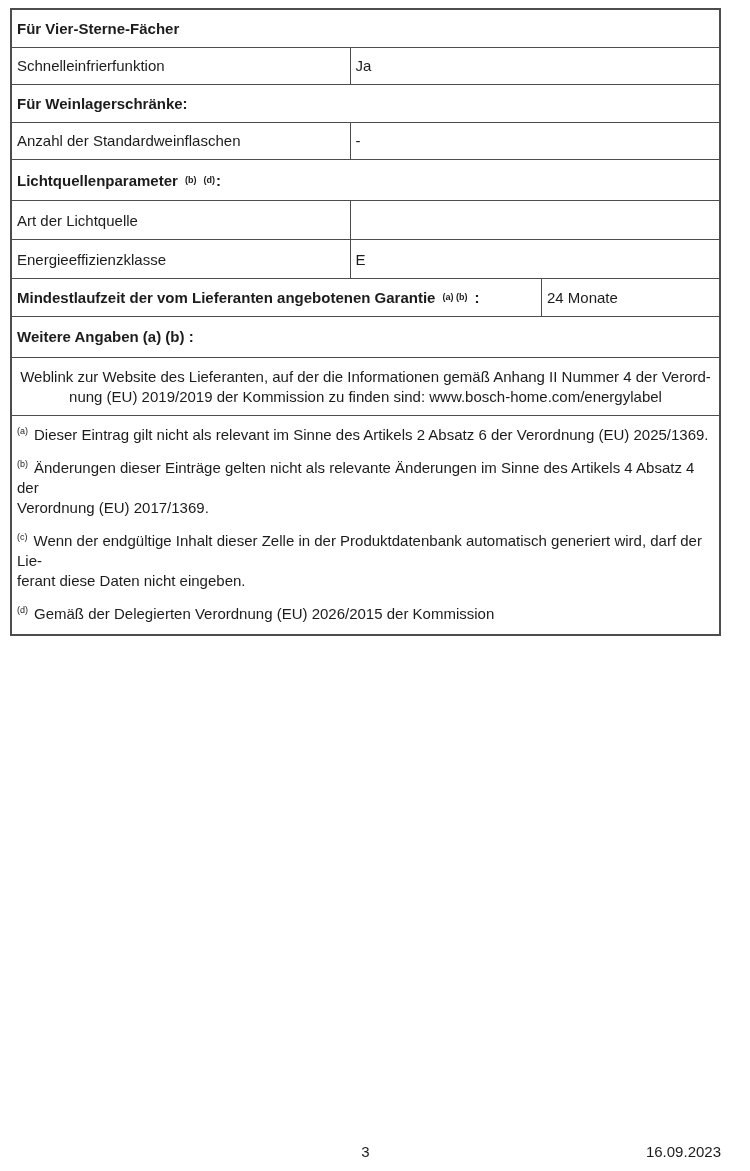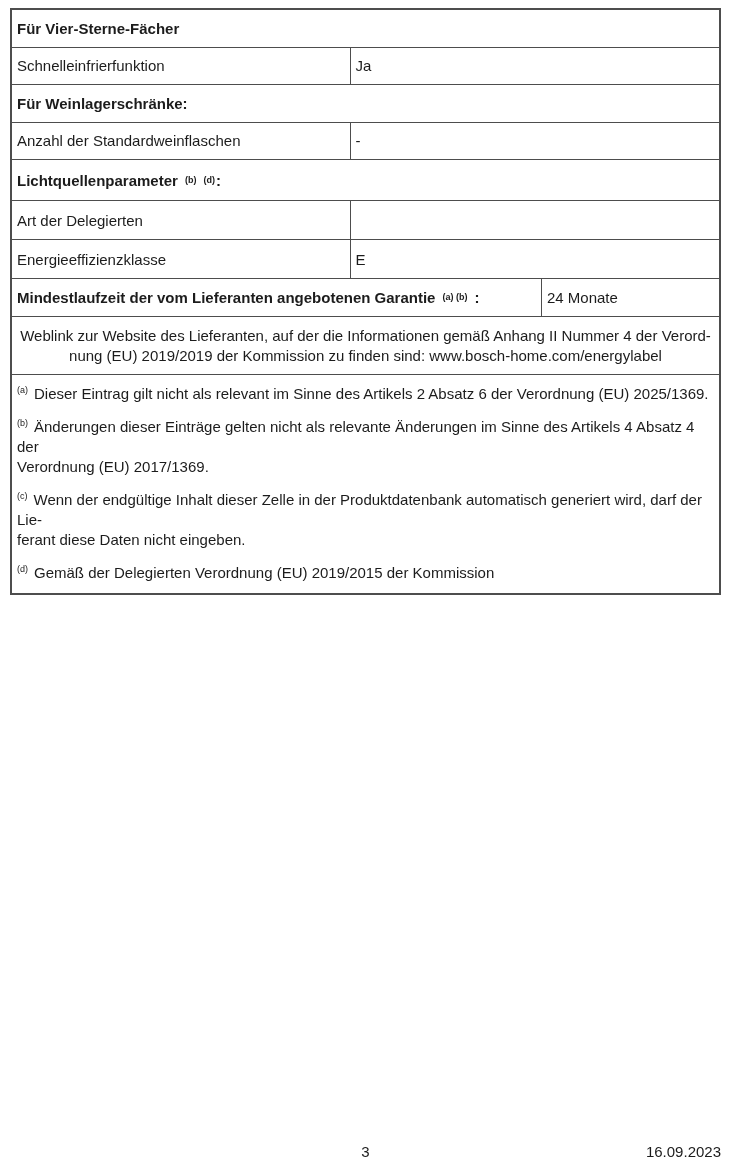--- a/index.html
+++ b/index.html
@@ -102,39 +102,42 @@
         <span>Lichtquellenparameter</span>
         <span class="sup-gap"></span>
         <sup class="marker">(b)</sup>
         <span class="sup-gap"></span>
         <sup class="marker">(d)</sup>
         <span class="suffix">:</span>
       </div>
     </div>
 
     <div class="row">
-      <div class="cell c1 h38">Art der Delegierten</div>
+      <div class="cell c1 h38">Art der Lichtquelle</div>
     </div>
 
     <div class="row">
       <div class="cell c1 h38">Energieeffizienzklasse</div>
       <div class="cell c2 h38">E</div>
     </div>
 
     <div class="row">
       <div class="cell w1 bold h36">
         <span>Mindestlaufzeit der vom Lieferanten angebotenen Garantie</span>
         <span class="sup-gap"></span>
         <sup class="marker">(a) (b)</sup>
         <span class="sup-gap"></span>
         <span>:</span>
       </div>
       <div class="cell c2 h36" style="font-weight:normal">24 Monate</div>
     </div>
 
+    <div class="row">
+      <div class="cell full bold h40">Weitere Angaben (a) (b) :</div>
+    </div>
 
     <div class="row">
       <div class="cell full h57 weblink-cell presp">Weblink zur Website des Lieferanten, auf der die Informationen gemäß Anhang II Nummer 4 der Verord-
 nung (EU) 2019/2019 der Kommission zu finden sind: www.bosch-home.com/energylabel</div>
     </div>
 
     <div class="row">
       <div class="cell full footnotes-cell">
 
         <div class="footnote">
@@ -145,21 +148,21 @@
           <sup class="marker fn-marker">(b)</sup><span class="presp">Änderungen dieser Einträge gelten nicht als relevante Änderungen im Sinne des Artikels 4 Absatz 4 der
 Verordnung (EU) 2017/1369.</span>
         </div>
 
         <div class="footnote">
           <sup class="marker fn-marker">(c)</sup><span class="presp">Wenn der endgültige Inhalt dieser Zelle in der Produktdatenbank automatisch generiert wird, darf der Lie-
 ferant diese Daten nicht eingeben.</span>
         </div>
 
         <div class="footnote">
-          <sup class="marker fn-marker">(d)</sup><span class="presp">Gemäß der Delegierten Verordnung (EU) 2019/2015 der Kommission</span>
+          <sup class="marker fn-marker">(d)</sup><span class="presp">Gemäß der Delegierten Verordnung (EU) 2026/2015 der Kommission</span>
         </div>
 
       </div>
     </div>
 
   </div>
 
   <div class="footer">
     <span class="page-num">3</span>
     <span class="doc-date">16.09.2023</span>

